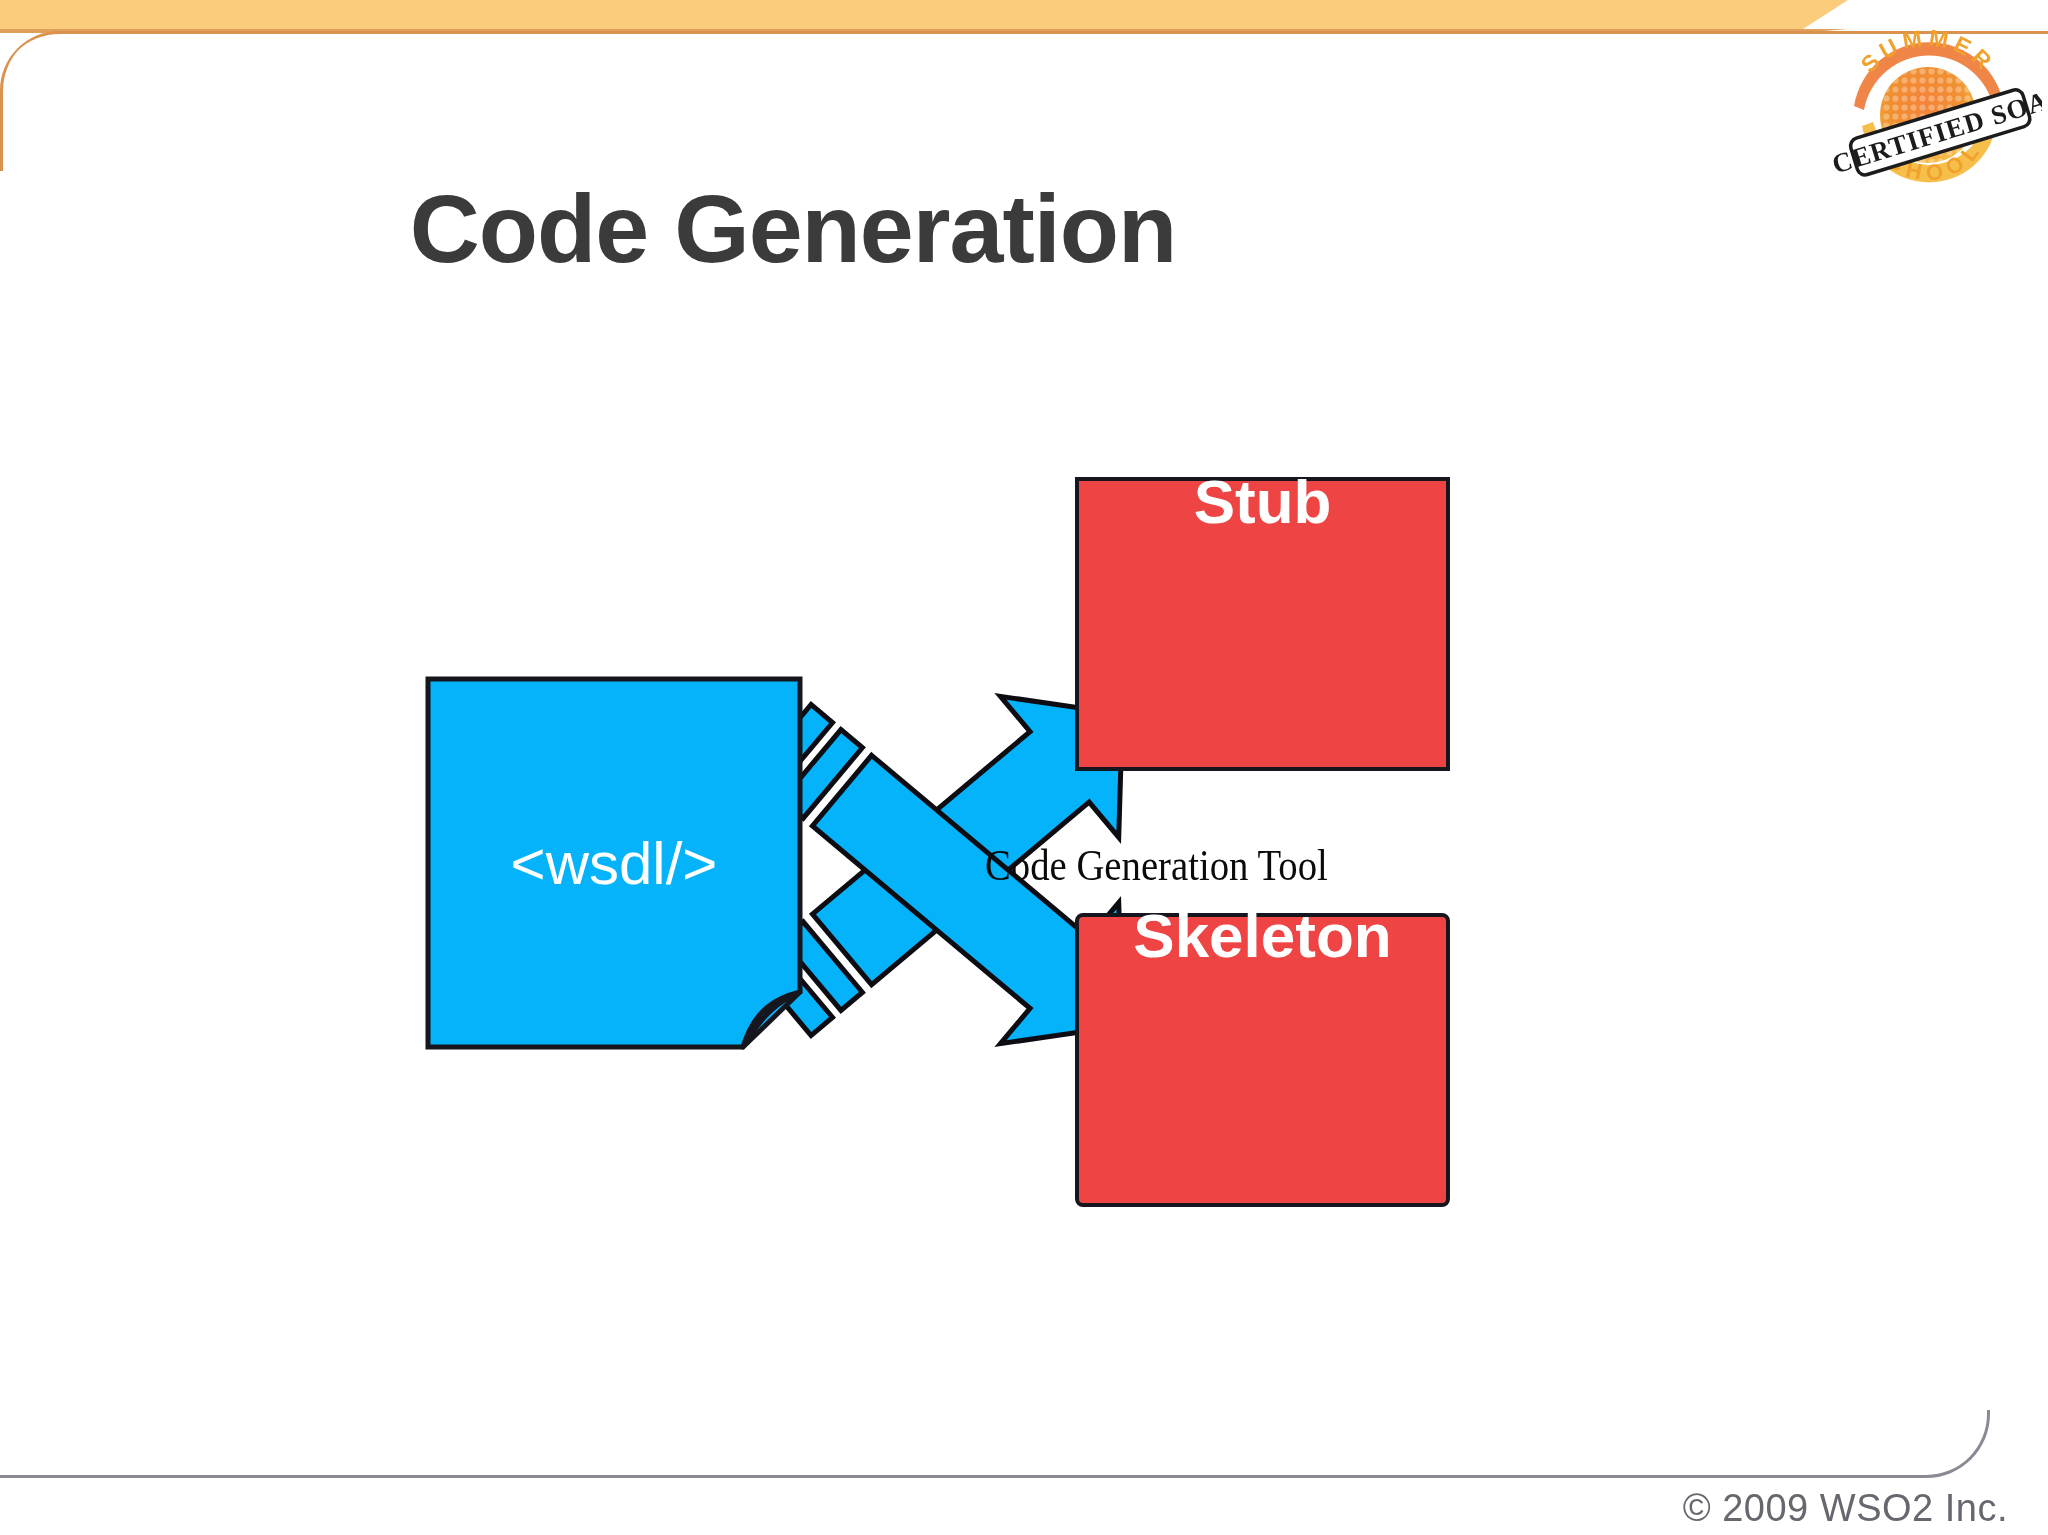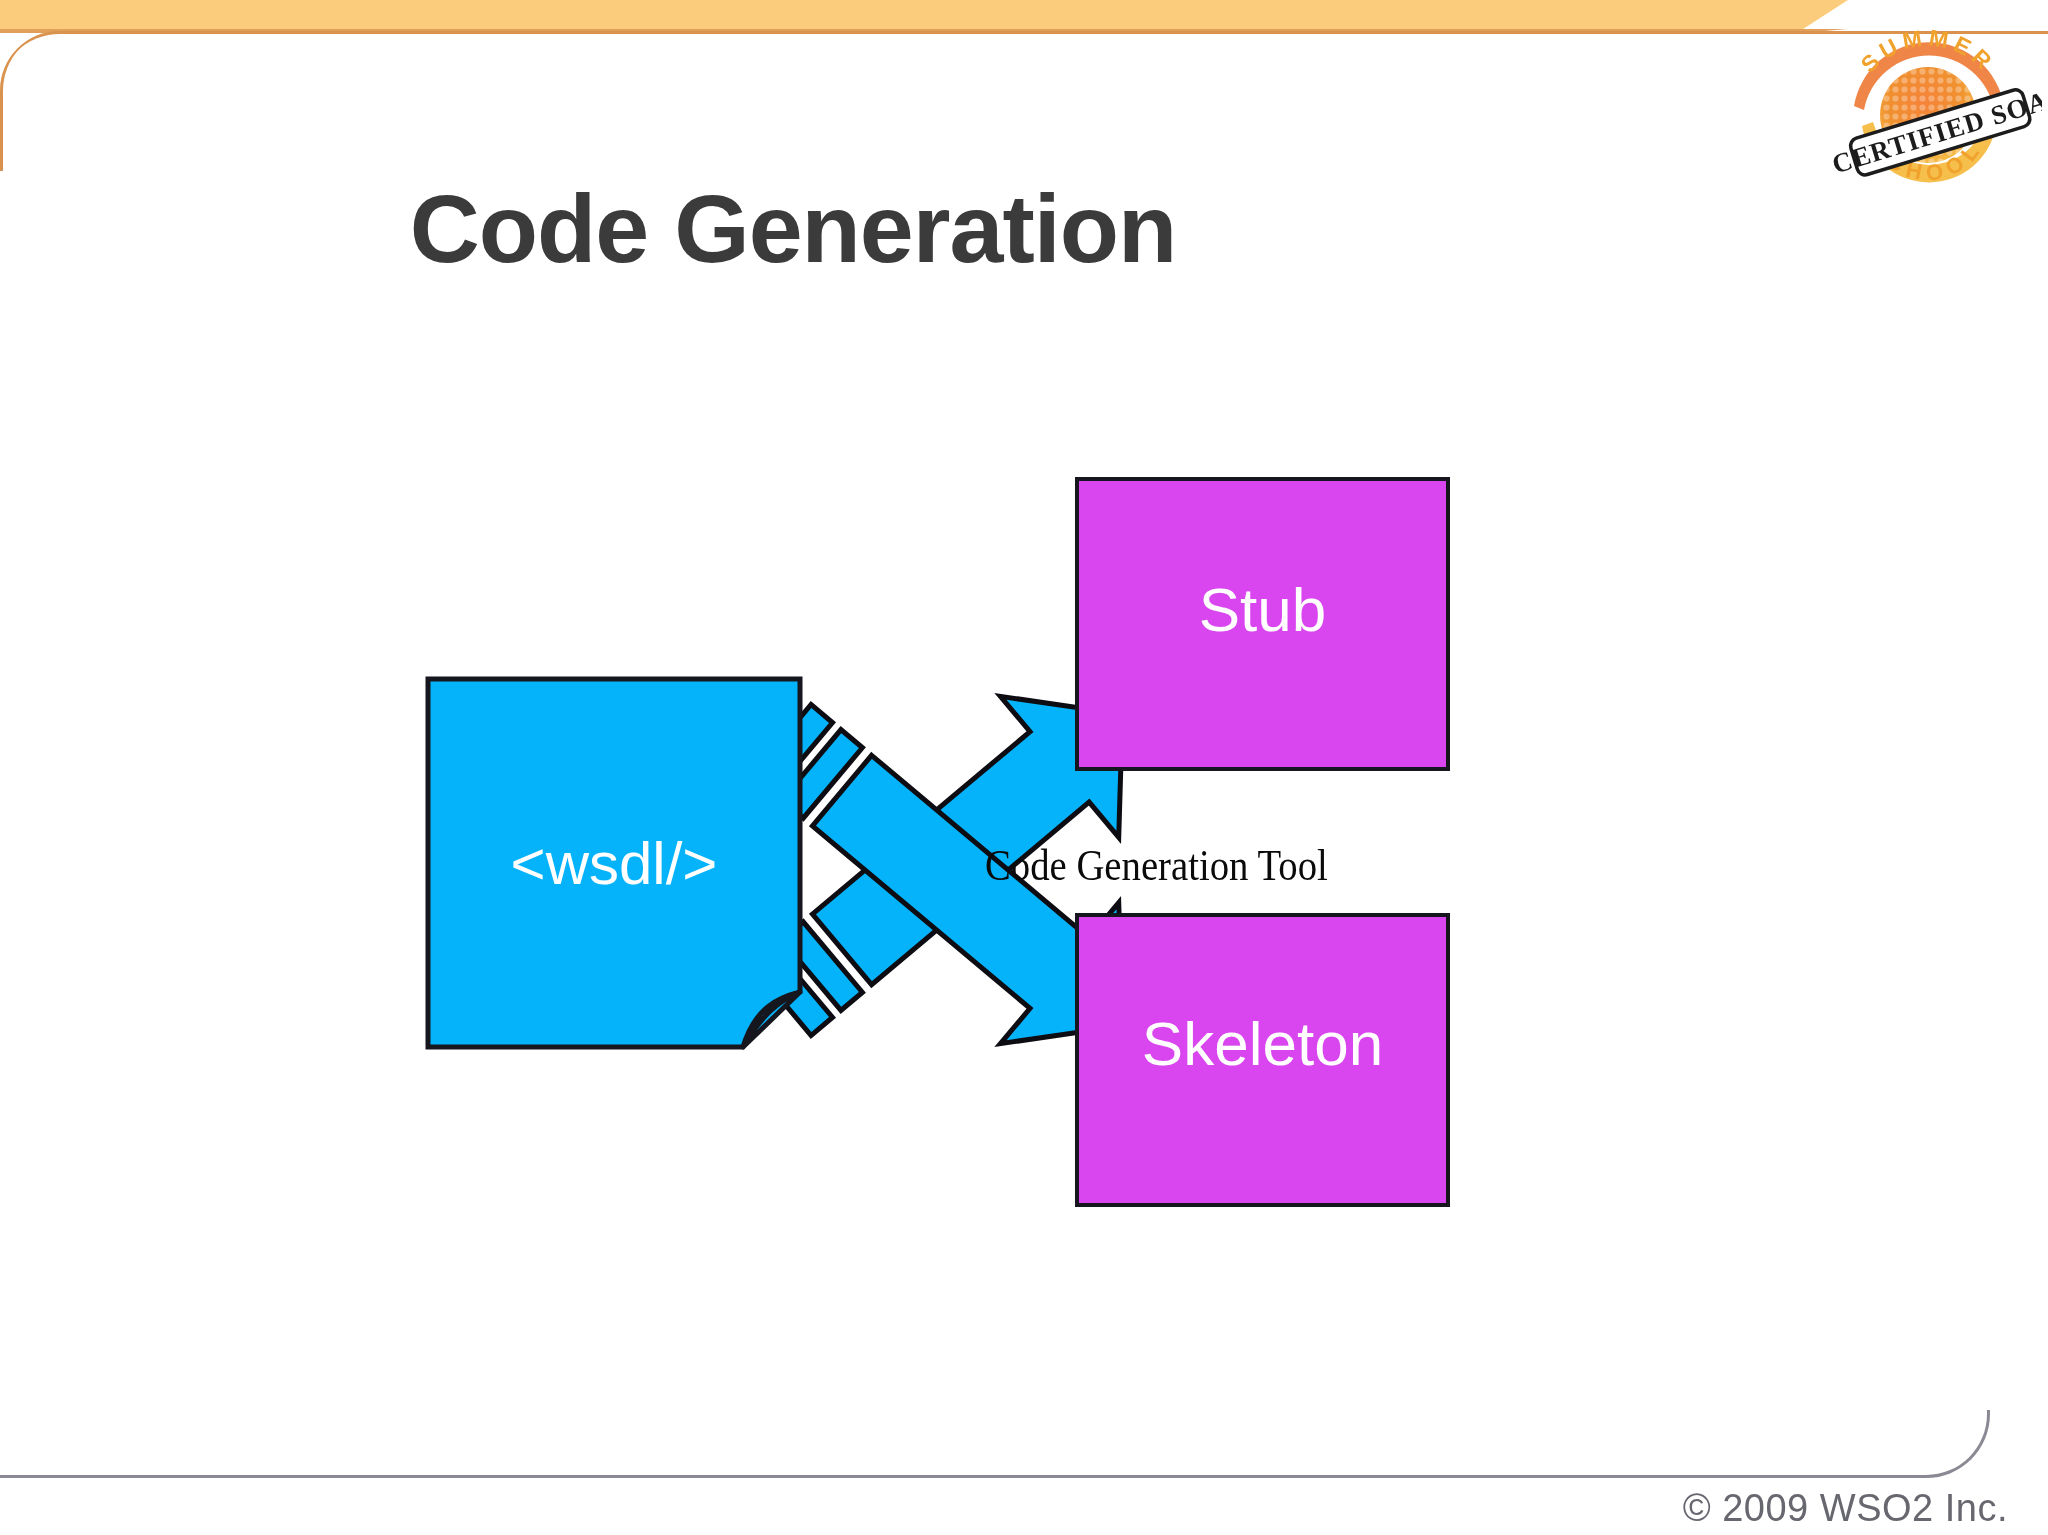--- a/index.html
+++ b/index.html
@@ -115,43 +115,44 @@
   .diagram {
     position: absolute;
     left: 0;
     top: 0;
     width: 2048px;
     height: 1535px;
   }
 
   .box {
     position: absolute;
-    background: #d946ef;
+    background: #ef4444;
     border: 4px solid #15161e;
     box-sizing: border-box;
     color: #ffffff;
     display: flex;
-    align-items: center;
+    align-items: flex-start;
     justify-content: center;
     font-size: 62px;
-    font-weight: normal;
+    font-weight: bold;
   }
   .box-stub {
     left: 1075px;
     top: 477px;
     width: 375px;
     height: 294px;
   }
   .box-stub .box-label { transform: translateY(-15px); }
 
   .box-skeleton {
     left: 1075px;
     top: 913px;
     width: 375px;
     height: 294px;
+    border-radius: 8px;
   }
   .box-skeleton .box-label { transform: translateY(-17px); }
 
   
   .doc {
     position: absolute;
     left: 425px;
     top: 676px;
     width: 378px;
     height: 374px;

